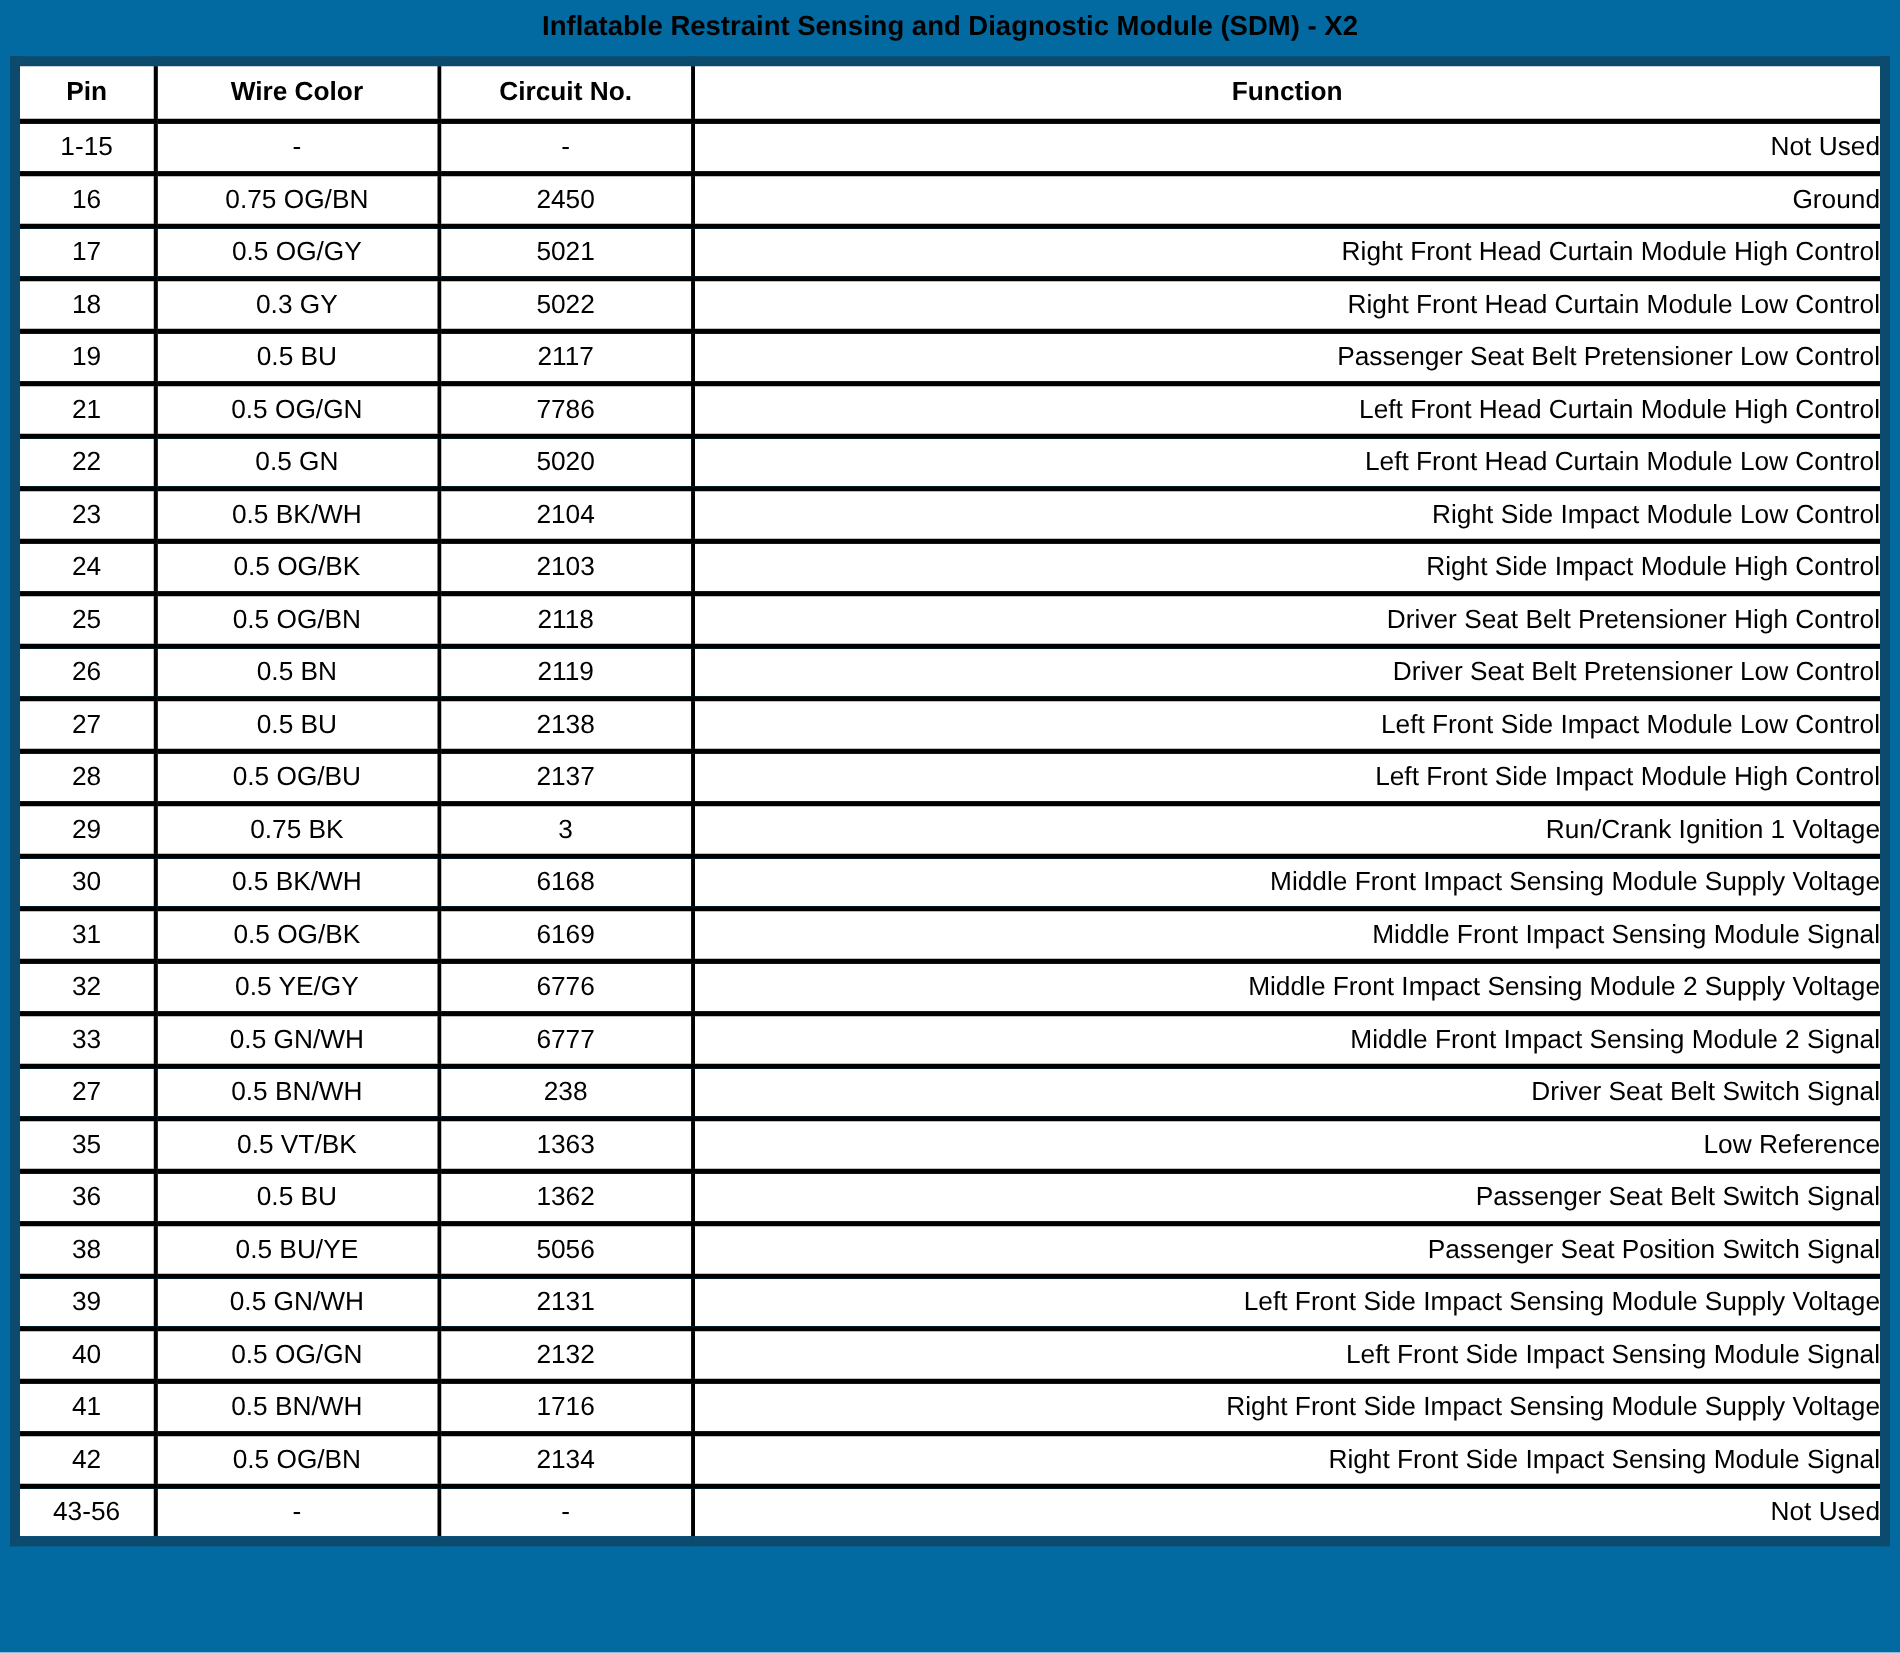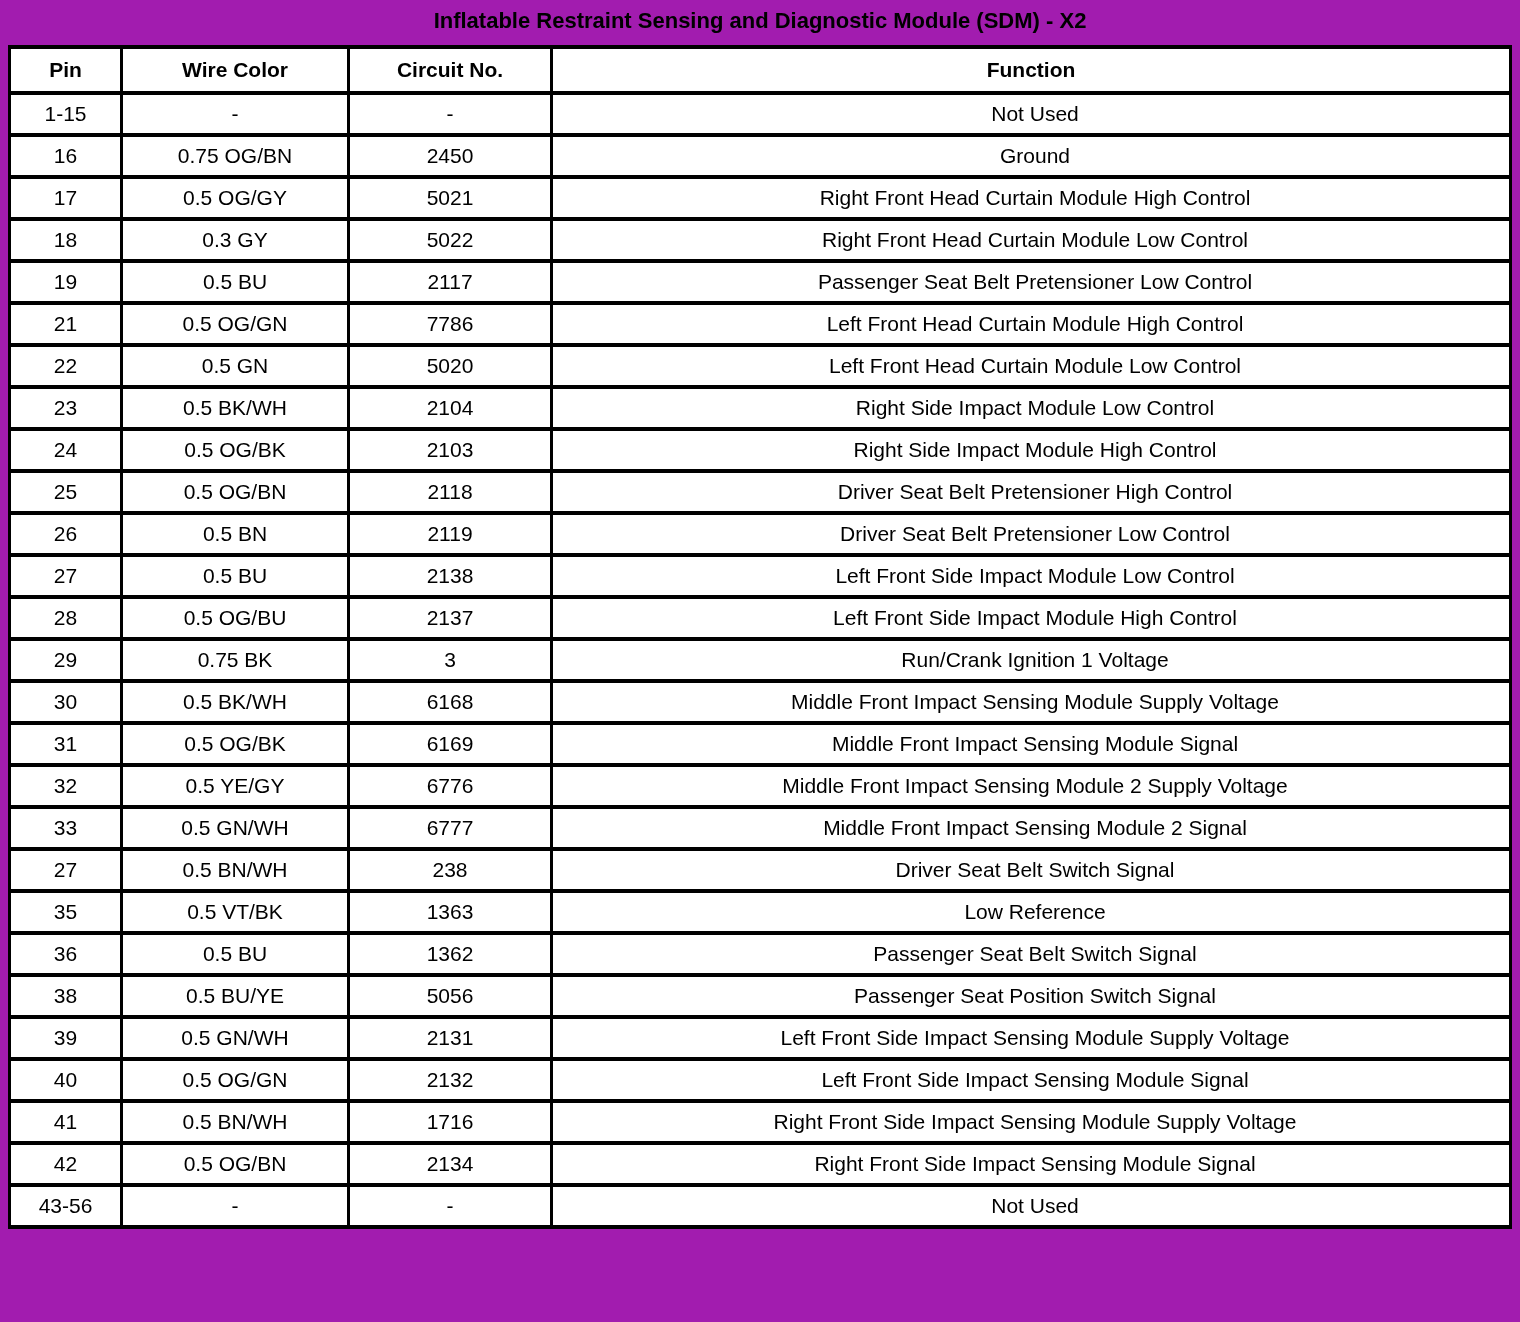--- a/index.html
+++ b/index.html
@@ -6,37 +6,37 @@
     margin: 0;
     padding: 0;
     background: #ffffff;
     color: #000000;
     font-family: "Liberation Sans", sans-serif;
   }
   .page {
     width: 1520px;
     height: 1322px;
     box-sizing: border-box;
-    background: #a21caf;
+    background: #0369a1;
     overflow: hidden;
   }
   .title {
     text-align: center;
     font-size: 22px;
     font-weight: bold;
     margin: 4px 0 0 0;
     padding-top: 4px;
     line-height: 26px;
   }
   table.pinout {
     border-collapse: collapse;
     table-layout: fixed;
     width: 1504px;
     margin: 11px 8px 0 8px;
-    border: 1px solid #0c4a6e;
+    border: 8px solid #0c4a6e;
   }
   table.pinout th,
   table.pinout td {
     border-left: 3px solid #000000;
     border-right: 3px solid #000000;
     border-top: 4px solid #000000;
     border-bottom: 4px solid #000000;
     font-size: 21px;
     line-height: 24px;
     padding: 0;
@@ -48,21 +48,21 @@
     height: 42px;
     font-weight: bold;
     text-align: center;
   }
   table.pinout td {
     height: 38px;
     font-weight: normal;
     text-align: center;
   }
   table.pinout td.col-function {
-    text-align: center;
+    text-align: right;
     padding-left: 8px;
   }
   col.c-pin      { width: 112px; }
   col.c-wire     { width: 227px; }
   col.c-circuit  { width: 203px; }
   col.c-function { width: auto;  }
 </style>
 </head>
 <body>
 

